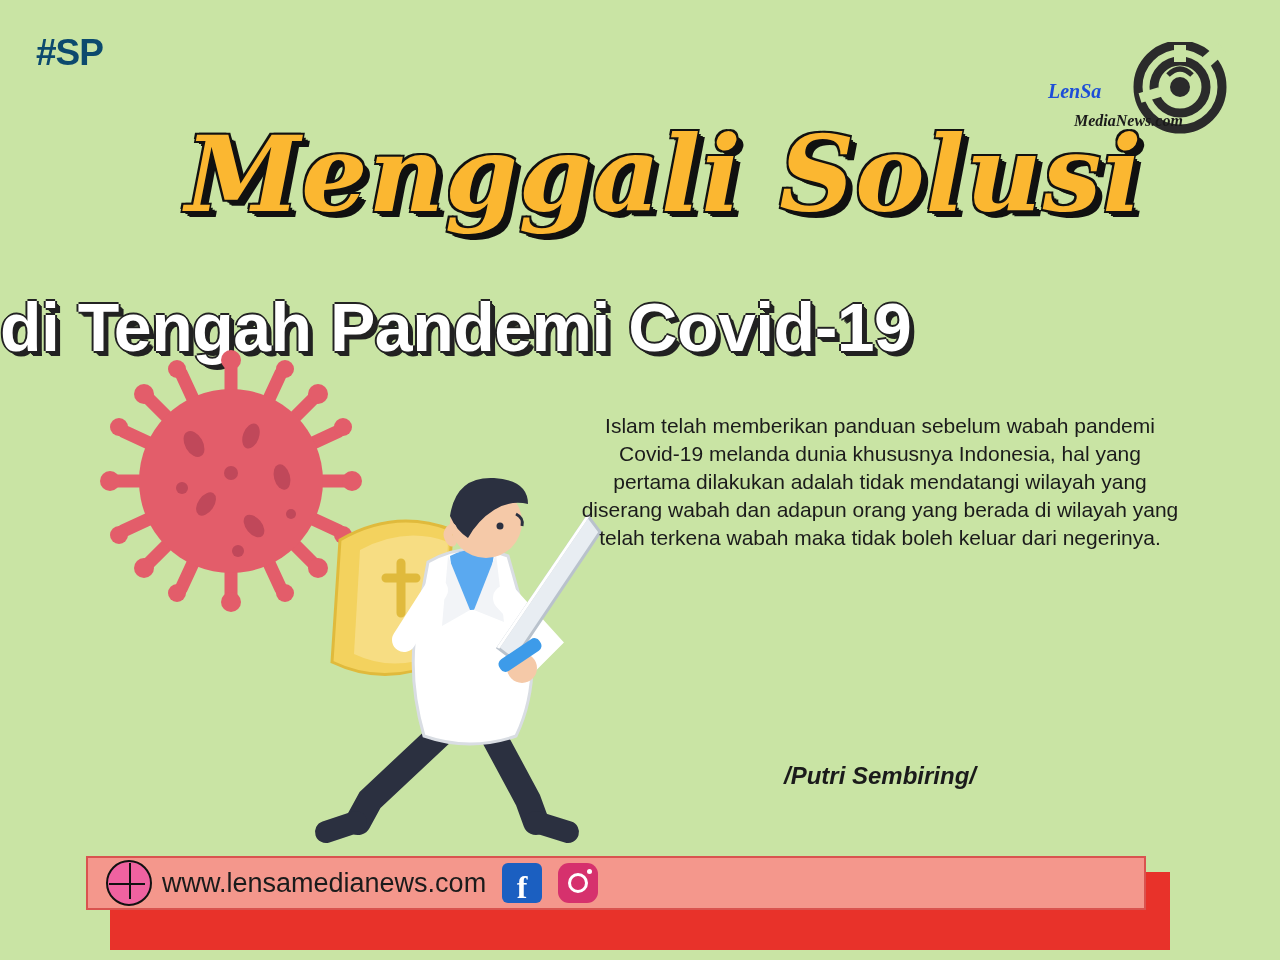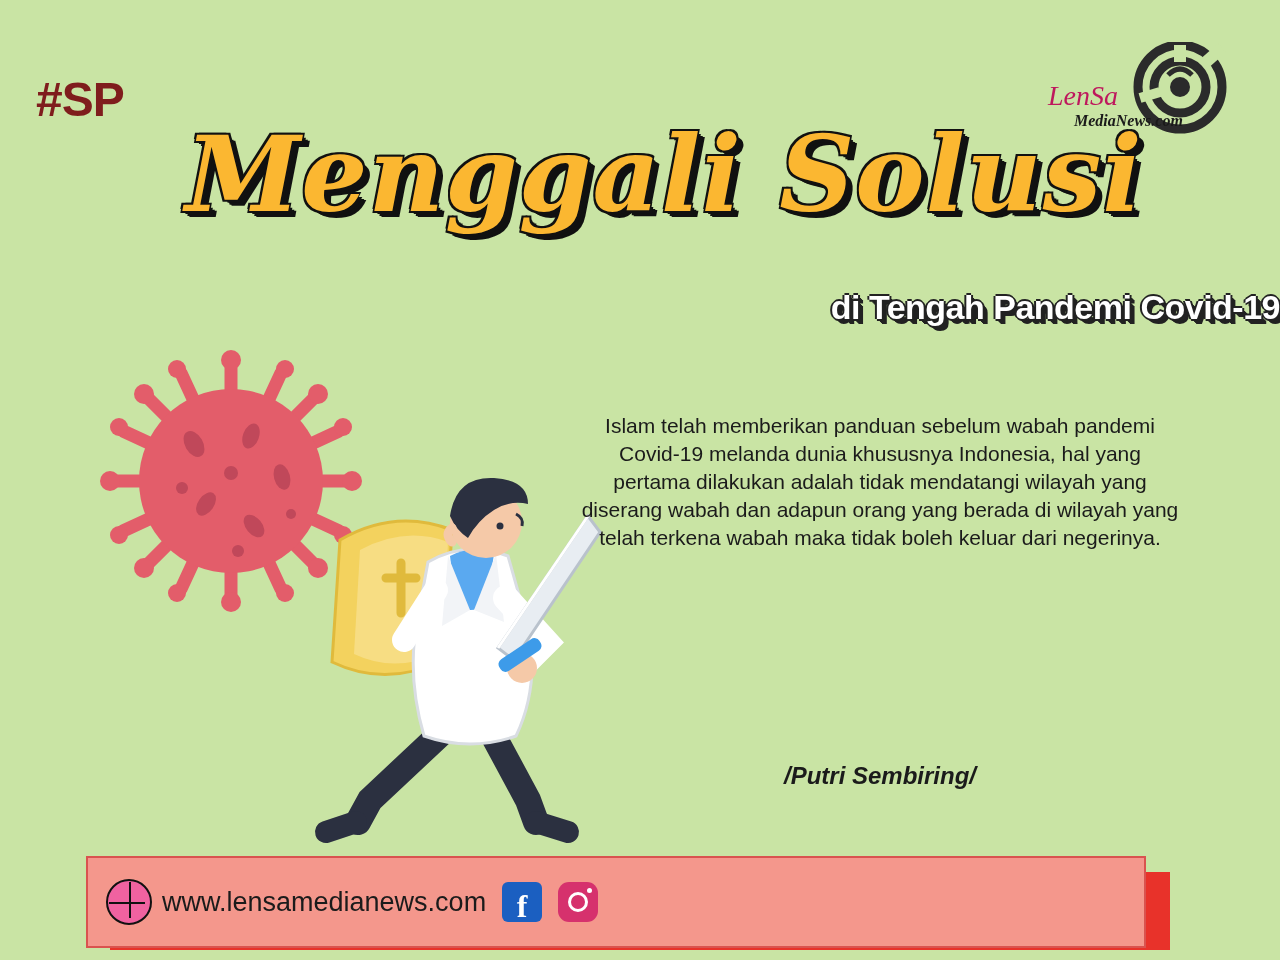--- a/index.html
+++ b/index.html
@@ -16,44 +16,43 @@
     height: 960px;
     background: #c9e4a4;
     overflow: hidden;
   }
 
   
   .hashtag {
     position: absolute;
     left: 36px;
     top: 32px;
-    font-size: 48px;
-    font-weight: bold;
-    color: #7f1d1d;
+    font-size: 37px;
+    font-weight: bold;
+    color: #0c4a6e;
     letter-spacing: -1px;
-    margin-top: 40px;
   }
 
   
   .logo {
     position: absolute;
     right: 52px;
     top: 42px;
     width: 180px;
     height: 110px;
   }
   .logo-text {
     position: absolute;
     left: 0;
     top: 38px;
     font-family: "Liberation Serif", serif;
     font-style: italic;
-    font-size: 28px;
-    font-weight: normal;
-    color: #be185d;
+    font-size: 20px;
+    font-weight: bold;
+    color: #1d4ed8;
     letter-spacing: 0px;
   }
   .logo-sub {
     position: absolute;
     left: 26px;
     top: 70px;
     font-family: "Liberation Serif", serif;
     font-style: italic;
     font-size: 16px;
     font-weight: bold;
@@ -77,22 +76,22 @@
       3px 3px 0 #111, 5px 5px 0 #111, 7px 6px 0 #111,
       -2px 2px 0 #111, 2px -2px 0 #111, -2px -2px 0 #111;
     letter-spacing: 1px;
     padding-left: 48px;
   }
   .title-sub {
     position: absolute;
     left: 0;
     right: 0;
     top: 288px;
-    text-align: right;
-    font-size: 34px;
+    text-align: left;
+    font-size: 68px;
     font-weight: bold;
     color: #ffffff;
     text-shadow:
       -2px 0 #222, 2px 0 #222, 0 -2px #222, 0 2px #222,
       3px 3px 0 #222, 4px 4px 0 #222, 5px 5px 0 #222;
     letter-spacing: -0.5px;
   }
 
   
   .body-text {
@@ -130,21 +129,21 @@
     top: 872px;
     width: 1060px;
     height: 78px;
     background: #e8322a;
   }
   .footer-bar {
     position: absolute;
     left: 86px;
     top: 856px;
     width: 1060px;
-    height: 92px;
+    height: 54px;
     background: #f4978c;
     border: 2px solid #d9534f;
     display: flex;
     align-items: center;
     padding-left: 18px;
     box-sizing: border-box;
   }
   .footer-item {
     display: flex;
     align-items: center;

